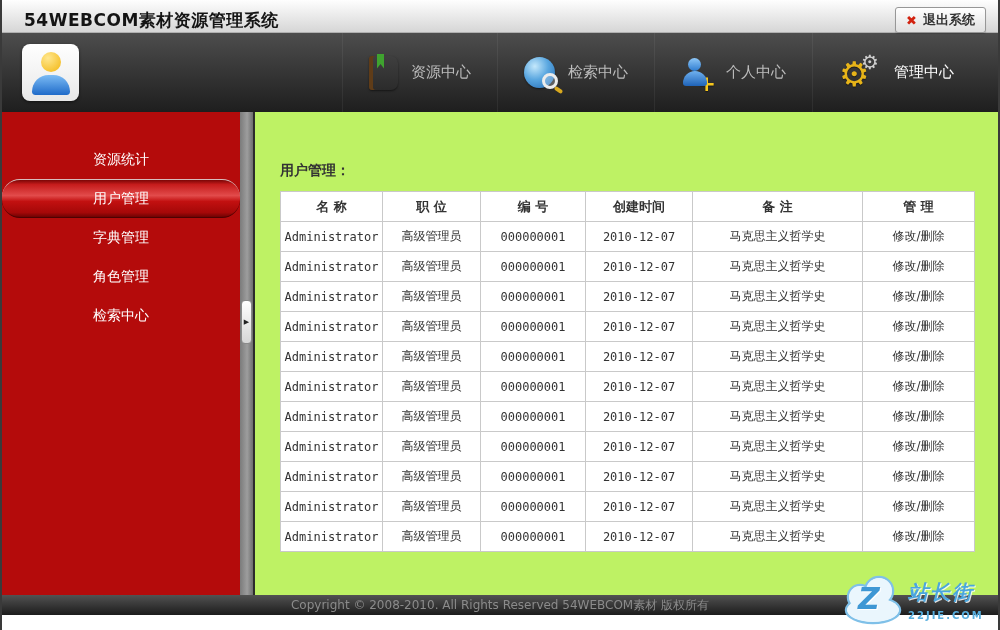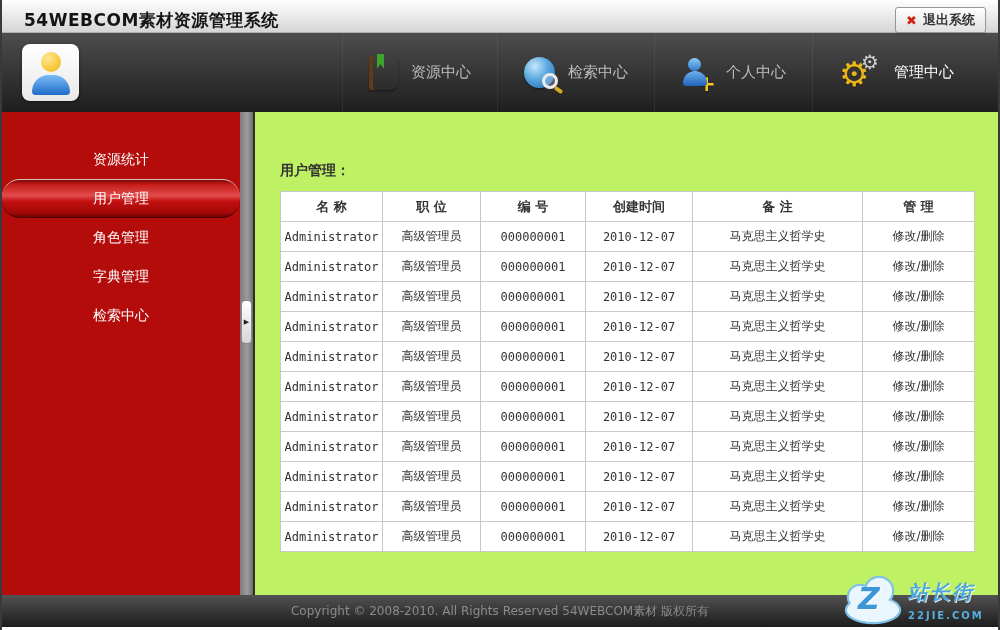--- a/index.html
+++ b/index.html
@@ -76,21 +76,21 @@
   .section-title { font-size:14px; font-weight:bold; color:#333; margin-bottom:11px; }
 
   table { border-collapse:collapse; table-layout:fixed; width:694px; background:#fff; }
   th, td { border:1px solid #c9c9c9; height:30px; text-align:center; color:#333;
            overflow:hidden; white-space:nowrap; }
   th { font-size:13px; font-weight:bold; }
   td { font-size:12px; }
   td.manage { cursor:pointer; }
 
   
-  .footer { height:32px; background:linear-gradient(#525252,#1c1c1c); display:flex; align-items:center;
+  .footer { height:20px; background:linear-gradient(#525252,#1c1c1c); display:flex; align-items:center;
             justify-content:center; font-size:12px; color:#8b8b8b; }
 
   
   .watermark { position:absolute; right:4px; bottom:2px; width:152px; height:56px; display:flex;
                align-items:center; pointer-events:none; }
   .wm-cloud { position:relative; width:62px; height:54px; flex:0 0 auto; }
   .wm-z { position:absolute; left:16px; top:8px; font-size:30px; font-style:italic; font-weight:bold;
           color:#3e97d4; text-shadow:1px 1px 0 #fff; }
   .wm-texts { margin-left:4px; }
   .wm-name { font-size:20px; font-weight:bold; font-style:italic; color:#4aa6de;
@@ -137,22 +137,22 @@
         </span>
         <span class="nav-label">管理中心</span>
       </div>
     </nav>
   </div>
 
   <div class="body-row">
     <aside class="sidebar">
       <div class="side-item">资源统计</div>
       <div class="side-item active">用户管理</div>
+      <div class="side-item">字典管理</div>
       <div class="side-item">角色管理</div>
-      <div class="side-item">字典管理</div>
       <div class="side-item">检索中心</div>
     </aside>
     <div class="splitter">
       <button class="collapse-btn">▶</button>
     </div>
     <main class="content">
       <div class="section-title">用户管理：</div>
       <table id="user-table">
         <colgroup>
           <col style="width:102px">

